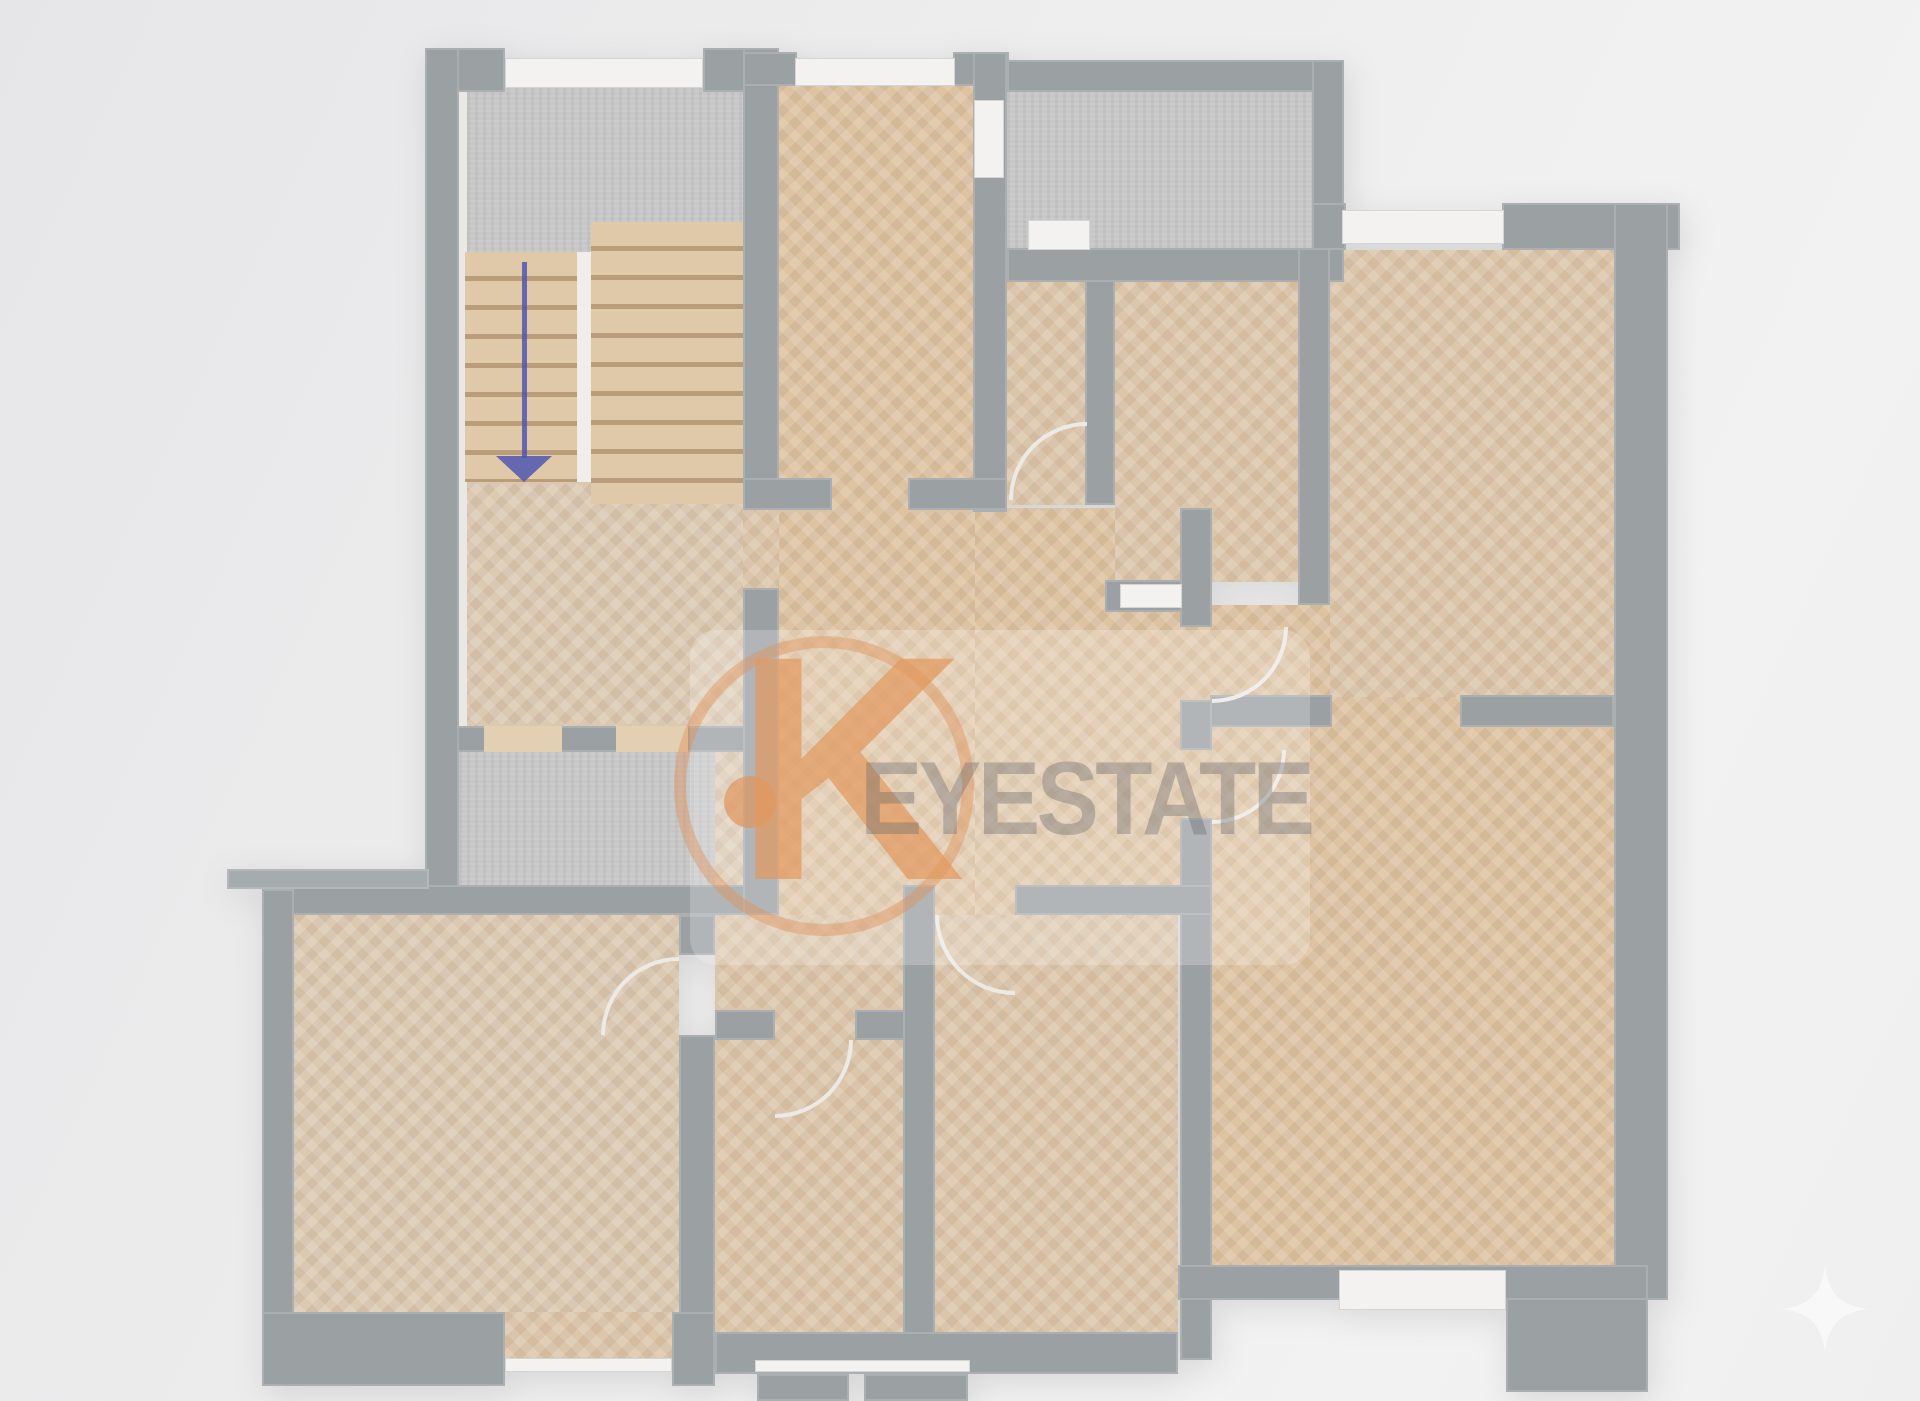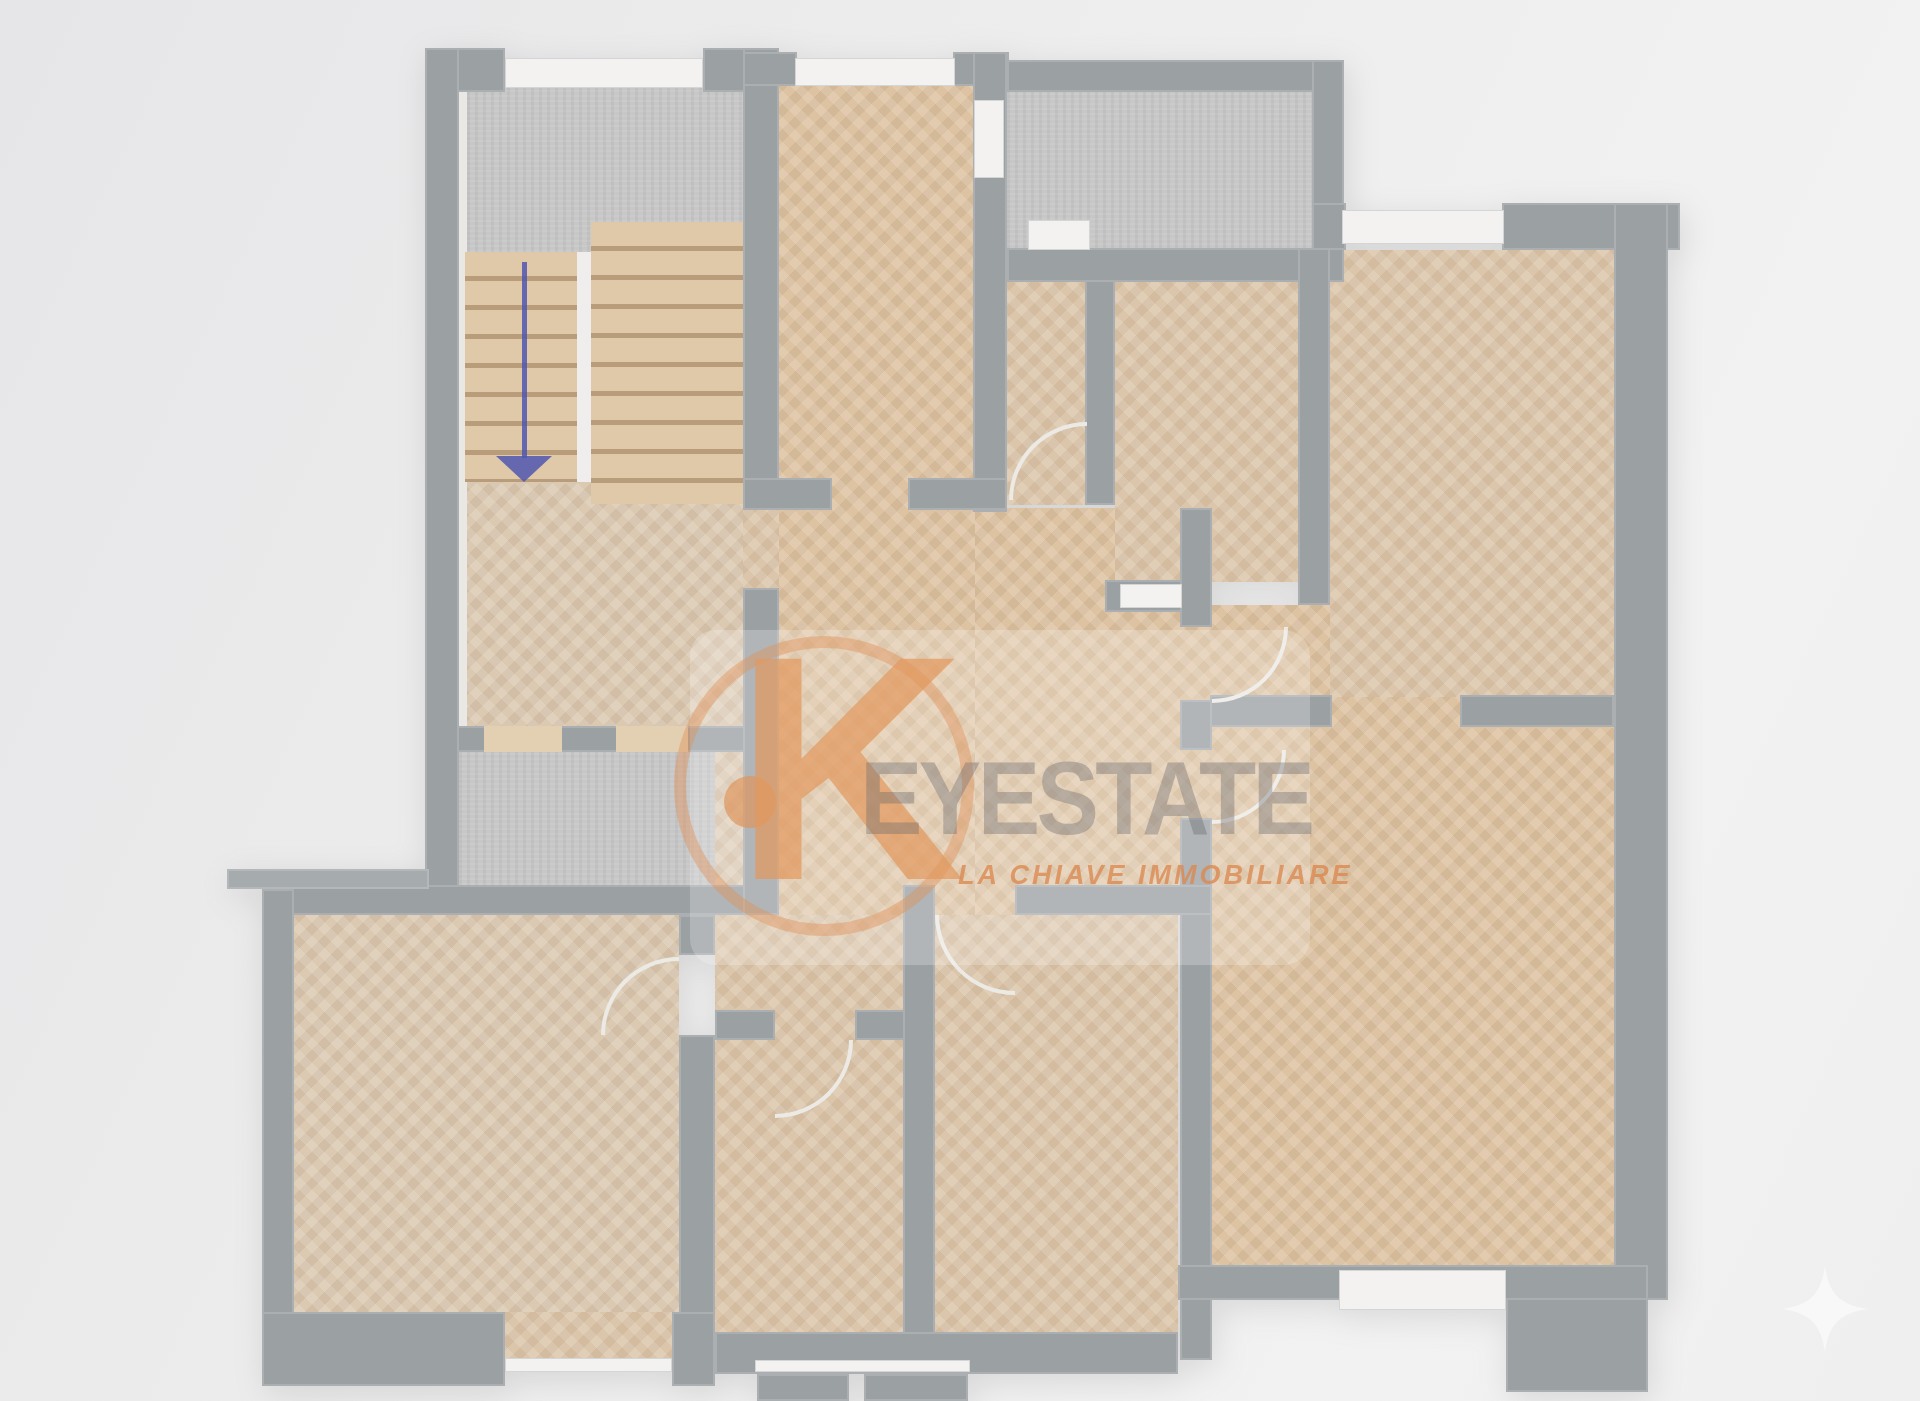--- a/index.html
+++ b/index.html
@@ -144,21 +144,20 @@
     <div class="arc dl" style="left:935px;top:915px;width:80px;height:80px;"></div>
     <div class="arc se" style="left:775px;top:1040px;width:78px;height:78px;"></div>
     <div class="arc ul" style="left:601px;top:957px;width:78px;height:78px;"></div>
 
     <div id="watermark">
       <div class="wm-plate"></div>
       <div class="wm-circle"></div>
       <div class="wm-dot"></div>
       <div class="wm-k">K</div>
       <div class="wm-word">EYESTATE</div>
-      <div class="wm-tag">LA CHIAVE IMMOBILIARE</div>
     </div>
   </div>
 
   <div id="sparkle">
     <svg width="86" height="86" viewBox="0 0 86 86">
       <path d="M43 0 C47 28 58 39 86 43 C58 47 47 58 43 86 C39 58 28 47 0 43 C28 39 39 28 43 0 Z" fill="#f8f8f9"></path>
     </svg>
   </div>
 </div>
 

